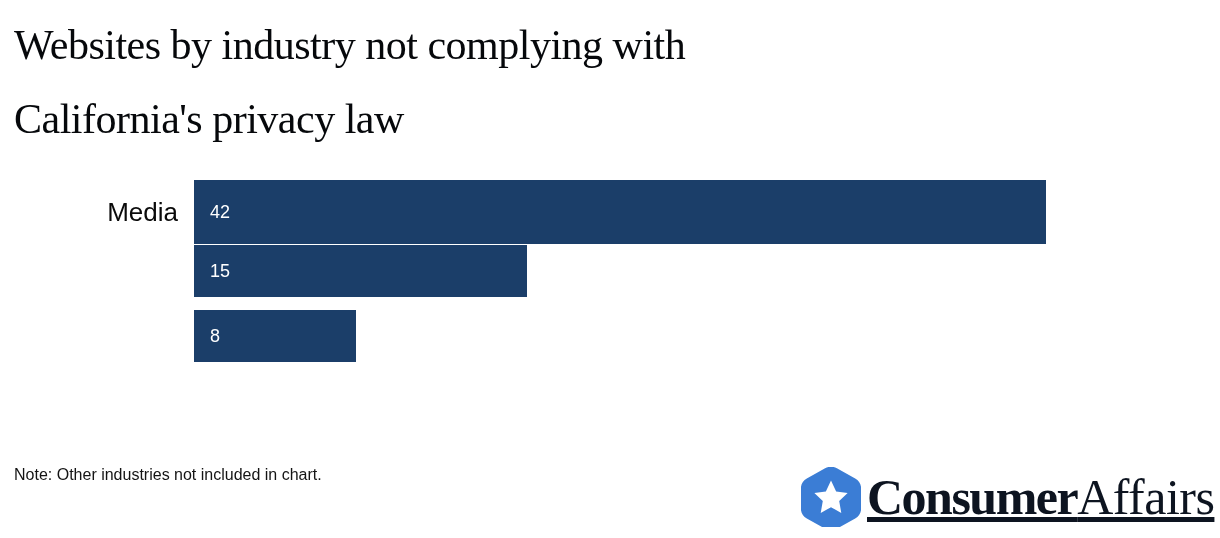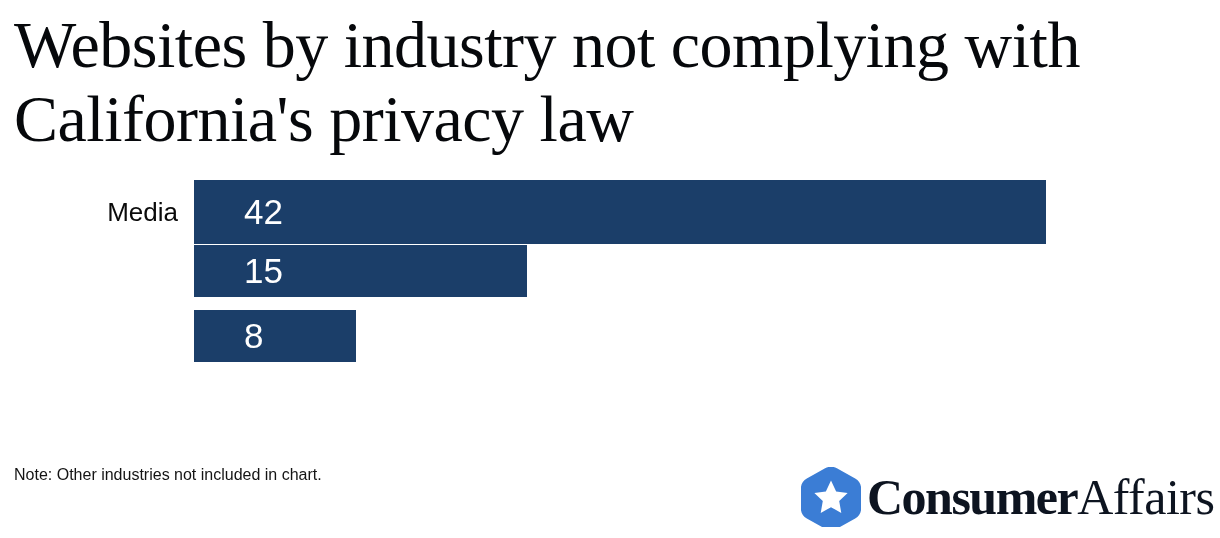--- a/index.html
+++ b/index.html
@@ -24,21 +24,21 @@
     box-sizing: border-box;
   }
 
   
   #chart-title {
     position: absolute;
     left: 14px;
     top: 8px;
     width: 1110px;
     font-family: "Liberation Serif", "DejaVu Serif", serif;
-    font-size: 66px;
+    font-size: 42px;
     line-height: 74px;
     font-weight: 400;
     color: #06080b;
     letter-spacing: -0.5px;
     white-space: pre-line;
   }
 
   
   #plot-area {
     position: absolute;
@@ -74,25 +74,24 @@
     height: 100%;
     background: #1b3e69;
   }
 
   .bar-value {
     position: absolute;
     left: 16px;
     top: 50%;
     transform: translateY(-50%);
     font-family: "Liberation Sans", sans-serif;
-    font-size: 35px;
+    font-size: 18px;
     line-height: 30px;
     color: #ffffff;
     white-space: nowrap;
-    margin-left: 34px;
   }
 
   
   #footer-notes {
     position: absolute;
     left: 14px;
     top: 458px;
     width: 640px;
   }
   .footnote {
@@ -120,20 +119,21 @@
     display: block;
   }
   #logo-wordmark {
     margin-left: 6px;
     font-family: "Liberation Serif", "DejaVu Serif", serif;
     font-size: 50px;
     line-height: 52px;
     color: #0d1420;
     white-space: nowrap;
     letter-spacing: -1px;
+    text-decoration: underline;
   }
   #logo-word-consumer {
     font-weight: 700;
     letter-spacing: -1.5px;
   }
   #logo-word-affairs {
     font-weight: 400;
     letter-spacing: -0.5px;
   }
 </style>

